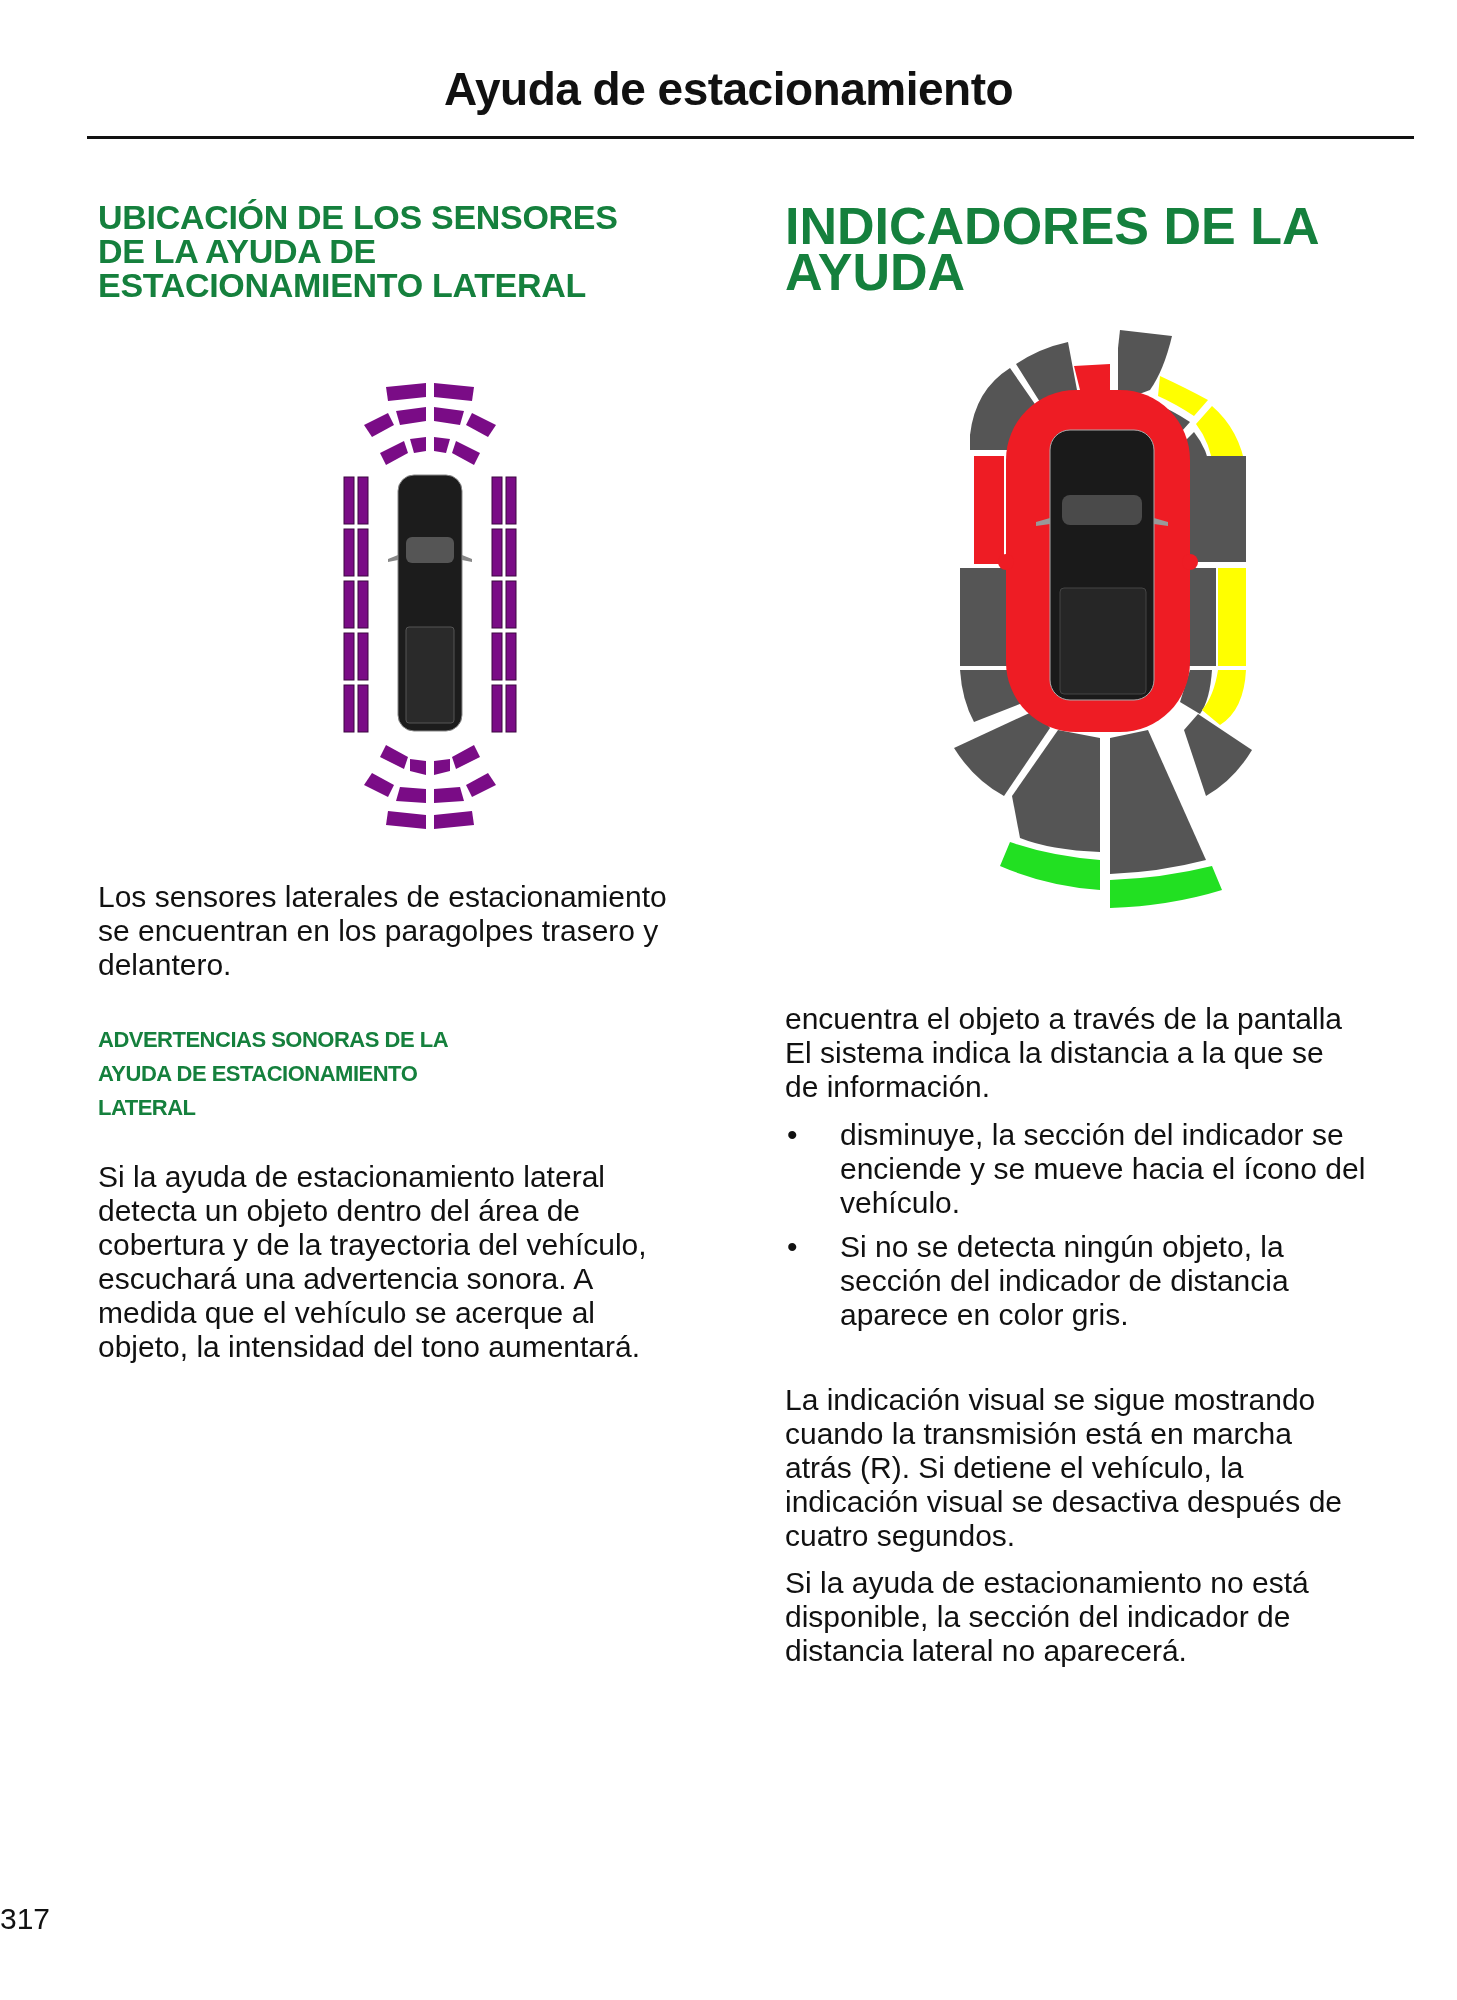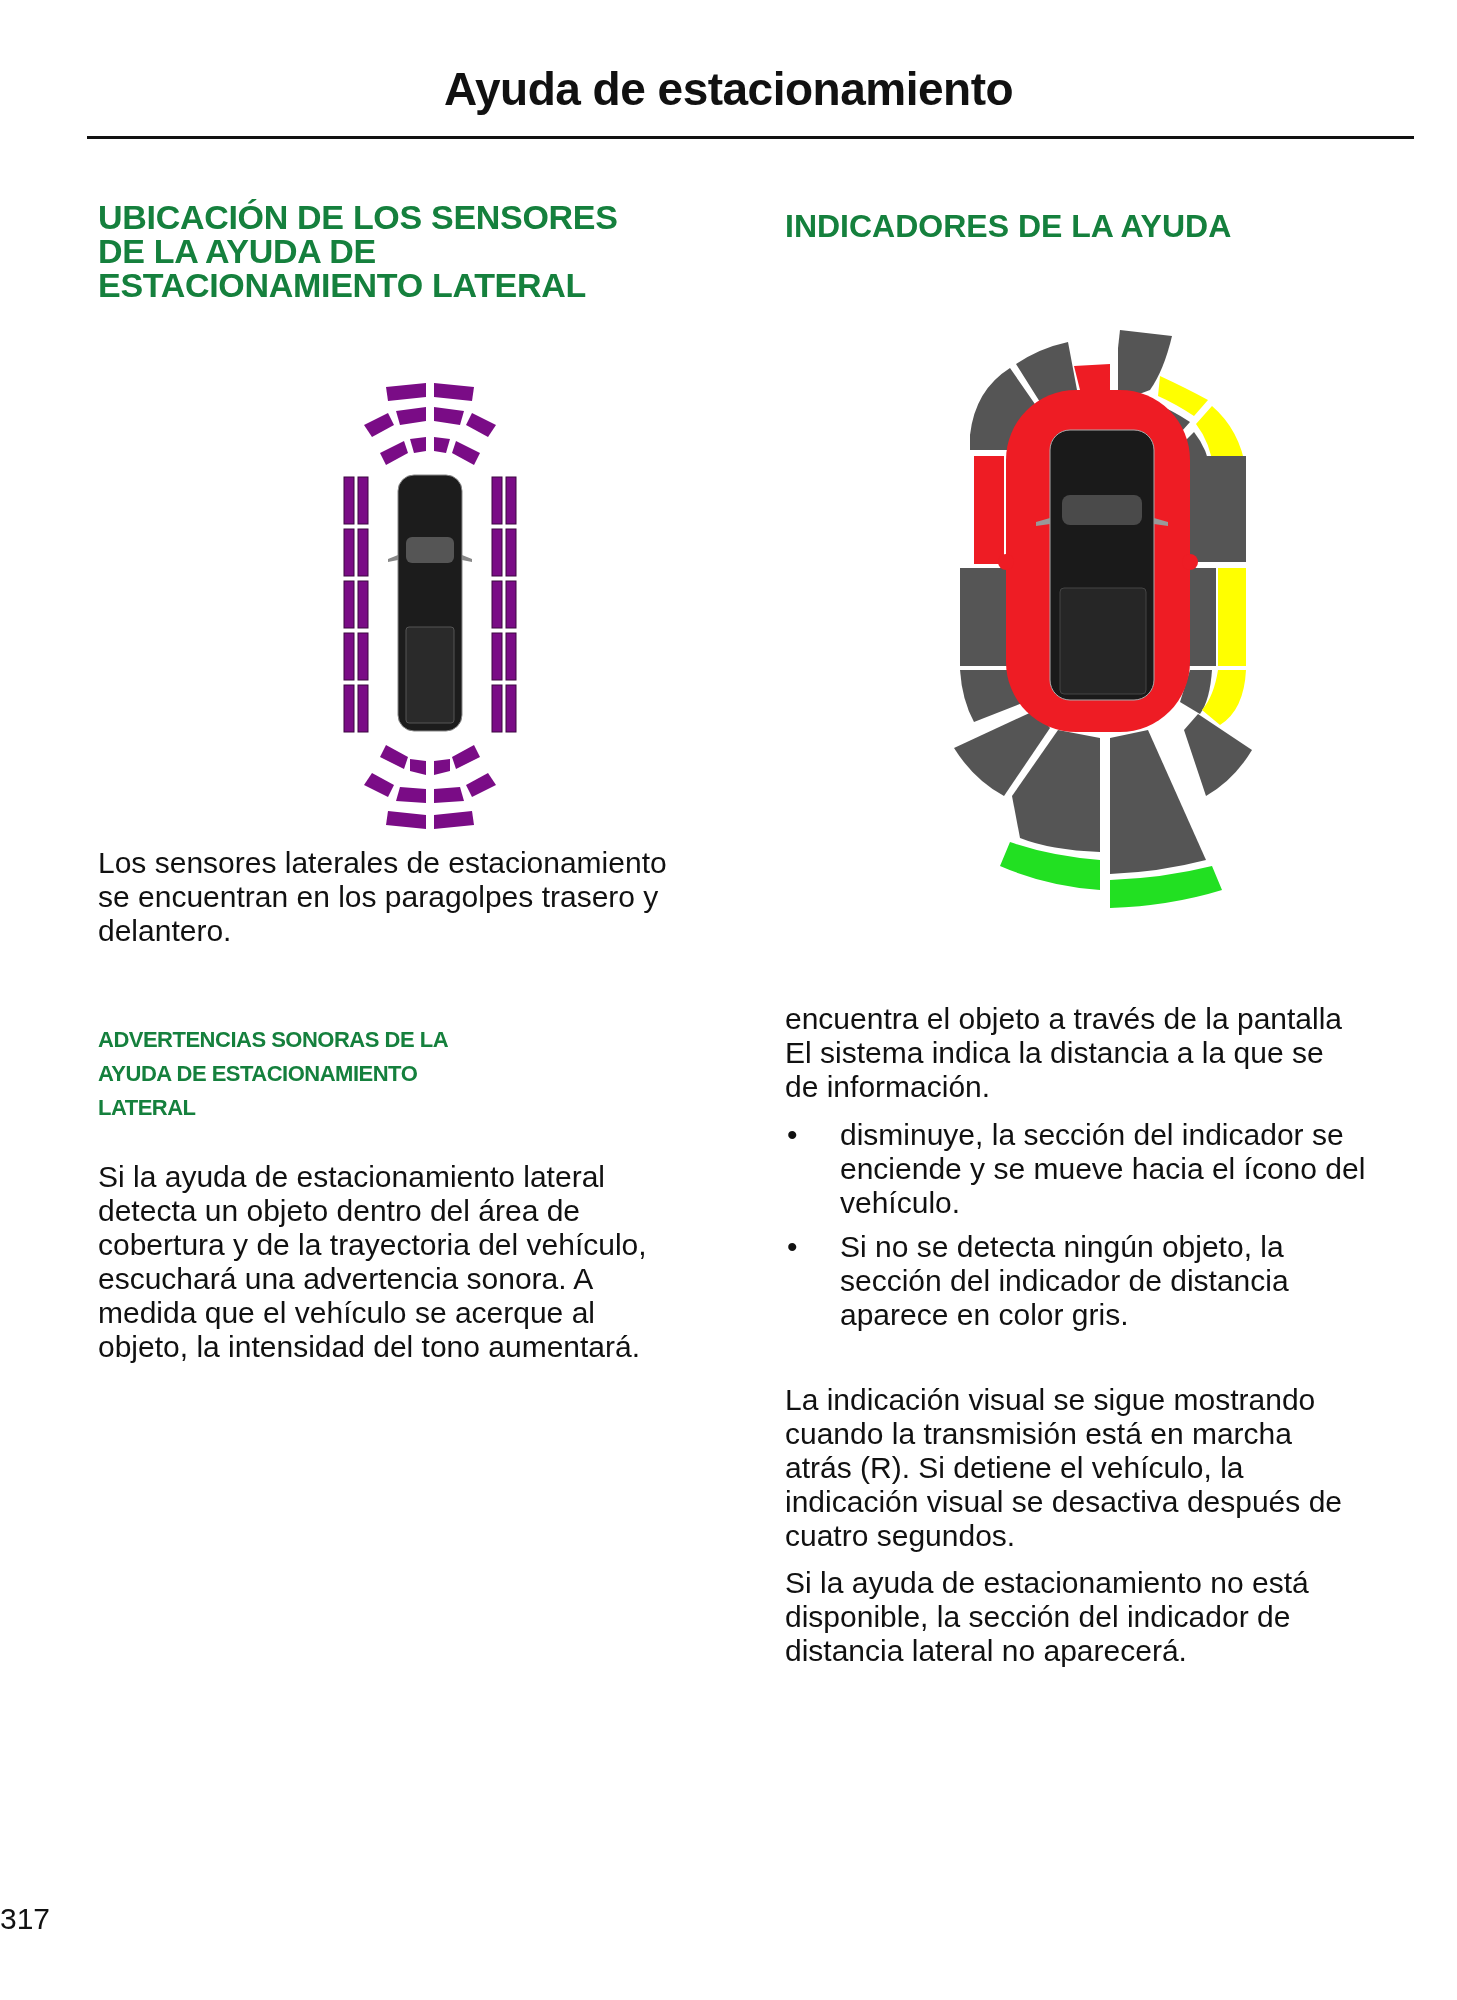--- a/index.html
+++ b/index.html
@@ -2,25 +2,25 @@
 <html><head>
 <meta charset="utf-8">
 <style>
   html, body { margin:0; padding:0; background:#ffffff; }
   body { width:1457px; height:2000px; position:relative; overflow:hidden; color:#111; font-family:"Liberation Sans", sans-serif; }
   .page-title { position:absolute; left:0; width:1457px; top:62px; text-align:center; font-size:46px; font-weight:bold; letter-spacing:-0.5px; margin:0; }
   .rule { position:absolute; left:87px; width:1327px; top:136px; height:3px; background:#111; }
   .h2 { position:absolute; margin:0; font-weight:bold; text-transform:uppercase; color:#15803d; font-family:"Liberation Sans", sans-serif; }
   .h2 span { display:block; }
   .h2.left1 { left:98px; top:200px; font-size:34px; line-height:34px; letter-spacing:-0.3px; }
-  .h2.right1 { left:785px; top:203px; font-size:32px; line-height:46px; letter-spacing:0px; }
+  .h2.right1 { left:785px; top:203px; font-size:52px; line-height:46px; letter-spacing:0px; }
   .h2.left2 { left:98px; top:1023px; font-size:22px; line-height:34px; letter-spacing:-0.5px; }
   .para { position:absolute; margin:0; font-size:30px; line-height:34px; color:#111; font-family:"Liberation Sans", sans-serif; }
   .para span.l { display:block; white-space:nowrap; }
-  .p-left1 { left:98px; top:846px; }
+  .p-left1 { left:98px; top:880px; }
   .p-left2 { left:98px; top:1160px; }
   .p-right1 { left:785px; top:1002px; }
   .bullets { position:absolute; left:785px; top:1118px; margin:0; padding:0; list-style:none; font-size:30px; line-height:34px; }
   .bullets li { position:relative; padding-left:55px; margin-bottom:10px; }
   .bullets li .dot { position:absolute; left:2px; top:0; }
   .bullets li span.l { display:block; white-space:nowrap; }
   .p-right2 { left:785px; top:1383px; }
   .p-right3 { left:785px; top:1566px; }
   .page-number { position:absolute; left:0; width:1413px; top:1902px; font-size:30px; }
   .fig { position:absolute; }

